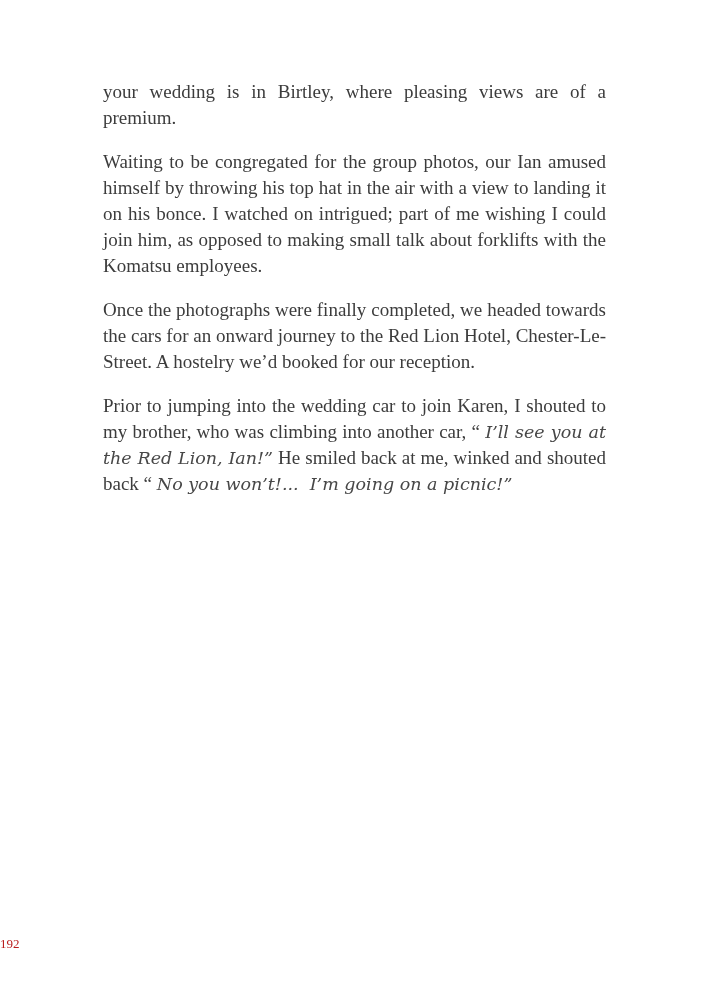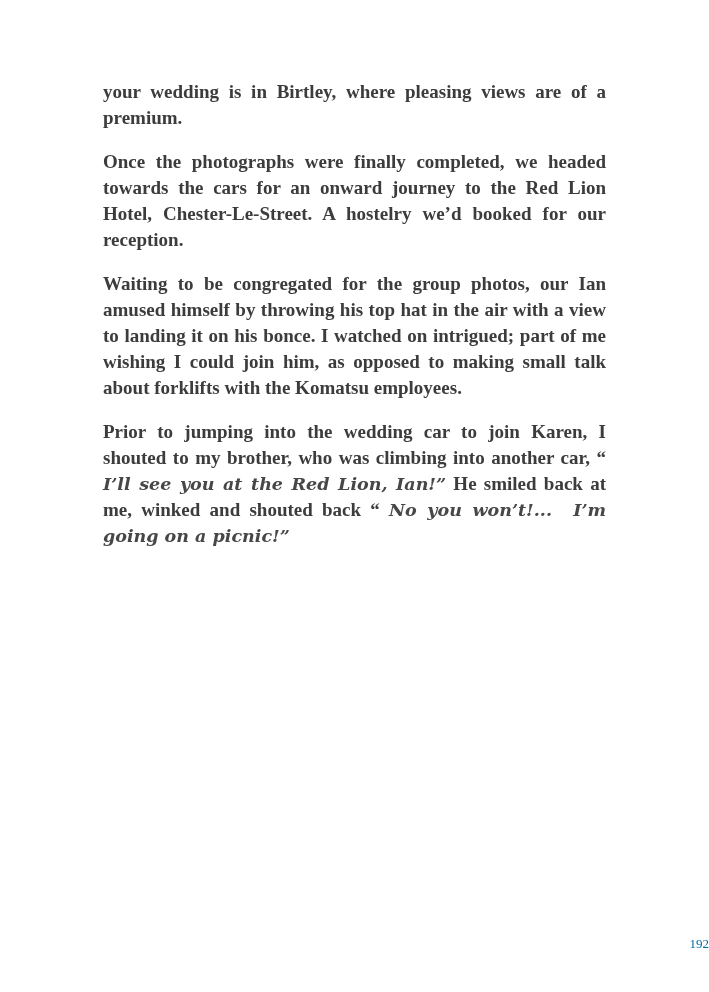--- a/index.html
+++ b/index.html
@@ -20,46 +20,45 @@
     left: 103px;
     top: 79px;
     width: 503px;
     font-size: 19px;
     line-height: 26px;
     color: #3c3c3c;
     text-align: justify;
   }
   .para {
     margin: 0 0 18px 0;
-    font-weight: bold;
   }
   .seg-normal {
     font-style: normal;
   }
   .seg-italic {
     font-style: italic;
     font-family: "DejaVu Serif", serif;
     font-size: 17.5px;
     color: #474747;
   }
   .page-number {
     position: absolute;
     top: 936px;
     left: 0;
     width: 100%;
-    text-align: right;
+    text-align: left;
     font-size: 13px;
-    color: #0369a1;
+    color: #b91c1c;
     font-family: "Liberation Serif", serif;
   }
 </style>
 </head>
 <body>
 
 <div class="page">
   <div class="content">
     <p class="para"><span class="seg-normal">your wedding is in Birtley, where pleasing views are of a premium.</span></p>
+    <p class="para"><span class="seg-normal">Waiting to be congregated for the group photos, our Ian amused himself by throwing his top hat in the air with a view to landing it on his bonce. I watched on intrigued; part of me wishing I could join him, as opposed to making small talk about forklifts with the Komatsu employees.</span></p>
     <p class="para"><span class="seg-normal">Once the photographs were finally completed, we headed towards the cars for an onward journey to the Red Lion Hotel, Chester-Le-Street. A hostelry we’d booked for our reception.</span></p>
-    <p class="para"><span class="seg-normal">Waiting to be congregated for the group photos, our Ian amused himself by throwing his top hat in the air with a view to landing it on his bonce. I watched on intrigued; part of me wishing I could join him, as opposed to making small talk about forklifts with the Komatsu employees.</span></p>
     <p class="para"><span class="seg-normal">Prior to jumping into the wedding car to join Karen, I shouted to my brother, who was climbing into another car, “ </span><span class="seg-italic">I’ll see you at the Red Lion, Ian!”</span><span class="seg-normal"> He smiled back at me, winked and shouted back “ </span><span class="seg-italic">No you won’t!...&nbsp; I’m going on a picnic!”</span></p>
   </div>
   <div class="page-number">192</div>
 </div>
 
 </body></html>

